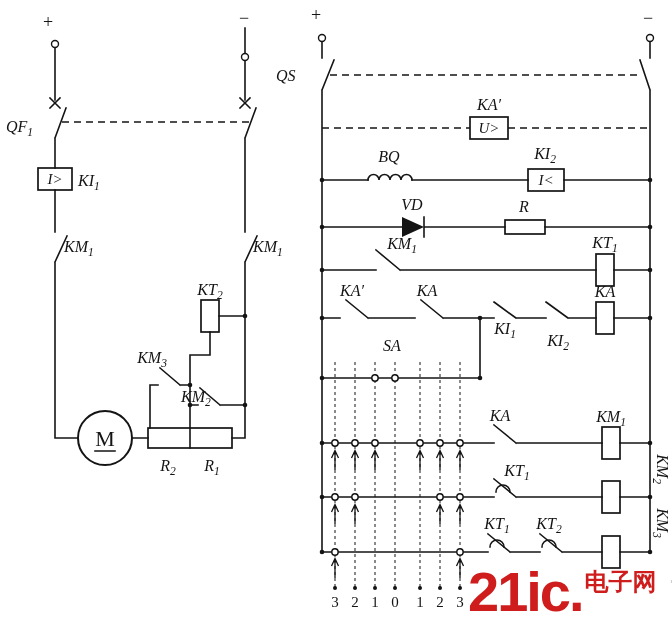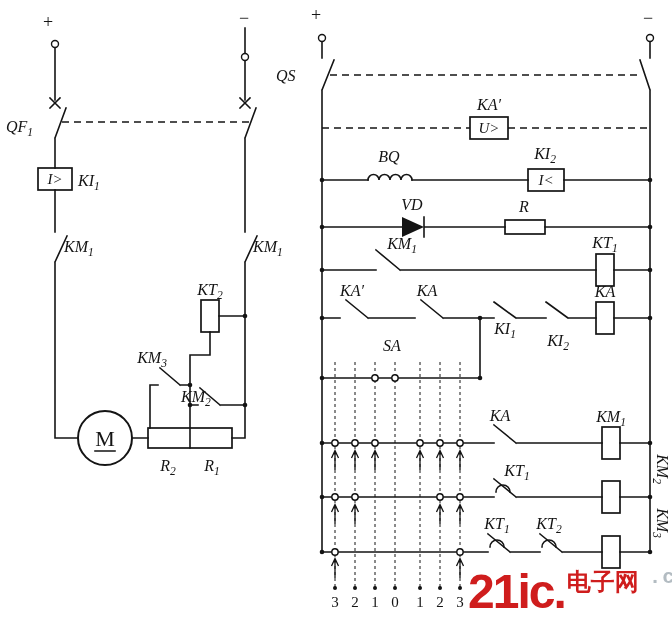--- a/index.html
+++ b/index.html
@@ -15,21 +15,21 @@
   .w{stroke:#141414;stroke-width:1.6;fill:none;stroke-linecap:square;}
   .wd{stroke:#141414;stroke-width:1.4;fill:none;stroke-dasharray:7 5;}
   .wc{stroke:#141414;stroke-width:1;fill:none;stroke-dasharray:3 3;}
   .arr{stroke:#141414;stroke-width:1.3;fill:none;}
   .box{fill:none;stroke:#141414;stroke-width:1.7;}
   .box2{fill:none;stroke:#141414;stroke-width:2;}
   .dot{fill:#141414;stroke:none;}
   .oc{fill:#fff;stroke:#141414;stroke-width:1.4;}
   .wm{position:absolute;left:468px;top:570px;display:flex;align-items:flex-start;
       font-family:"Liberation Sans",sans-serif;font-weight:bold;white-space:nowrap;}
-  .wm-brand{font-size:48px;line-height:44px;color:#cf1d1d;letter-spacing:-2px;}
+  .wm-brand{font-size:56px;line-height:44px;color:#cf1d1d;letter-spacing:-2px;}
   .wm-stack{display:flex;flex-direction:row;margin-left:2px;justify-content:space-between;}
   .wm-site{font-size:24px;line-height:24px;color:#cf1d1d;}
   .wm-com{font-size:21px;line-height:20px;color:#b3bcc2;margin-top:-2px;margin-left:10px;letter-spacing:1px;font-family:Liberation Mono, monospace;}
 </style>
 </head>
 <body>
 
 <div class="stage">
 <svg width="672" height="623" viewBox="0 0 672 623">
 

